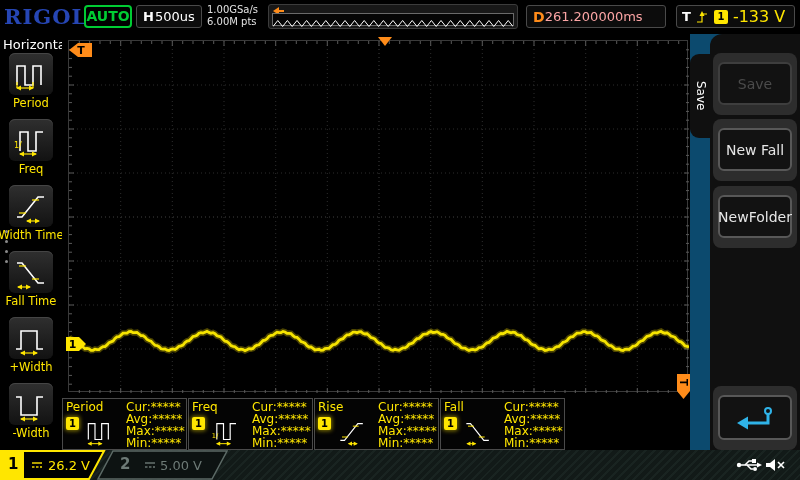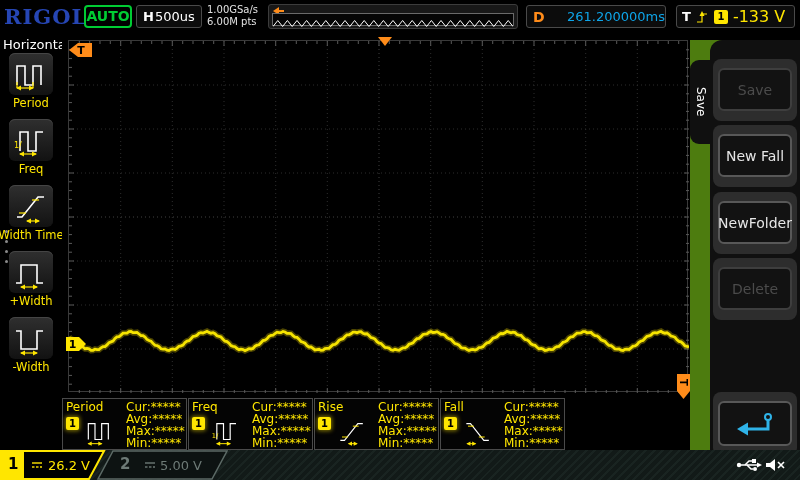--- a/index.html
+++ b/index.html
@@ -24,21 +24,21 @@
         display:flex;align-items:center}
   #h-box{left:136px;width:66px}
   #h-box .lbl{font-weight:bold;color:#fff;font-size:13px;margin-left:6px}
   #h-box .val{color:#fff;font-size:13px;margin-left:1px}
   #acq{position:absolute;left:207px;top:4px;font-size:10px;line-height:12px;color:#e3e3e3}
   #preview{left:268px;width:250px;height:25px;top:4px;background:#181818;border:1px solid #3c3c3c;border-radius:3px}
   #preview-strip{position:absolute;left:3px;right:3px;bottom:2px;height:13px;border:1px solid #6a6a6a;background:#050505}
   #preview-pos{position:absolute;left:3px;top:1px}
   #d-box{left:526px;width:140px}
   #d-box .lbl{font-weight:bold;color:var(--orange);font-size:14px;margin-left:6px}
-  #d-box .val{color:#0ea5e9;font-size:13px;flex:1;text-align:right}
+  #d-box .val{color:#fca5a5;font-size:13px;flex:1;text-align:left}
   #t-box{left:676px;width:119px;padding:0 5px;gap:5px}
   #t-box .lbl{font-weight:bold;color:#fff;font-size:13px}
   .t-badge{width:14px;height:14px;background:var(--yellow);color:#000;border-radius:2px;
         font-size:10px;font-weight:bold;text-align:center;line-height:14px}
   #t-box .val{color:var(--yellow);font-size:16px}
 
   
   #left-menu{position:absolute;left:0;top:33px;width:62px;height:417px;background:#000}
   #left-menu-title{color:#fff;font-size:13px;padding:4px 0 2px 3px;height:20px}
   .menu-item{height:66px;display:flex;flex-direction:column;align-items:center}
@@ -62,21 +62,21 @@
   #meas-row{position:absolute;left:0;top:365px;height:52px;display:flex;gap:1px}
   .panel{width:125px;height:52px;background:#040404;border:1px solid #4a4a4a;position:relative}
   .m-title{position:absolute;left:3px;top:1px;color:var(--yellow);font-size:12px}
   .m-badge{position:absolute;left:3px;top:18px;width:13px;height:13px;background:var(--yellow);color:#000;
         border-radius:2px;font-size:10px;font-weight:bold;text-align:center;line-height:13px;
         box-shadow:0 0 4px 1px rgba(255,230,0,.5)}
   .m-icon{position:absolute;left:20px;top:18px}
   .m-stats{position:absolute;left:63px;top:2px;font-size:12px;line-height:12px;color:var(--yellow);white-space:nowrap}
 
   
-  #right-menu{position:absolute;left:690px;top:40px;width:110px;height:417px;background:#4d7c0f}
+  #right-menu{position:absolute;left:690px;top:34px;width:110px;height:417px;background:#0c4a6e}
   #rm-panel{position:absolute;left:20px;top:0;width:90px;height:417px;background:#101010;border-top-left-radius:12px}
   #rm-tab{position:absolute;left:0;top:20px;width:21px;height:84px;background:#101010;
         border-radius:9px 0 0 9px;display:flex;align-items:center;justify-content:center}
   #rm-tab span{writing-mode:vertical-rl;color:#fff;font-size:12px}
   .key{position:absolute;left:23px;width:84px;background:#2d2d2d;border-radius:8px;height:62px}
   .rm-btn{position:absolute;left:5px;right:5px;top:9px;height:43px;background:#121212;border:2px solid #585858;
         border-radius:6px;color:#e6e6e6;font-size:14px;display:flex;align-items:center;justify-content:center;white-space:nowrap}
   .rm-btn.disabled{color:#4b4b4b;border-color:#3e3e3e}
 
   
@@ -180,20 +180,33 @@
         <line class="st-y" x1="6" y1="25" x2="13" y2="25"></line>
         <line class="st-y" x1="19" y1="12" x2="26" y2="12"></line>
         <line class="st-y" x1="14" y1="33" x2="26" y2="33"></line>
         <polygon class="f-y" points="13,33 18,30.5 18,35.5"></polygon>
         <polygon class="f-y" points="27,33 22,30.5 22,35.5"></polygon>
       </svg>
     </div>
     <div class="mi-label">Width Time</div>
   </div>
 
+  <div class="menu-item">
+    <div class="mi-btn">
+      <svg width="36" height="36" viewBox="0 0 36 36">
+        <path class="st-w" d="M4 9 H9 L25 29 H31"></path>
+        <line class="st-y" x1="6" y1="12" x2="13" y2="12"></line>
+        <line class="st-y" x1="19" y1="25" x2="26" y2="25"></line>
+        <line class="st-y" x1="5" y1="33" x2="17" y2="33"></line>
+        <polygon class="f-y" points="4,33 9,30.5 9,35.5"></polygon>
+        <polygon class="f-y" points="18,33 13,30.5 13,35.5"></polygon>
+      </svg>
+    </div>
+    <div class="mi-label">Fall Time</div>
+  </div>
 
   <div class="menu-item">
     <div class="mi-btn">
       <svg width="36" height="36" viewBox="0 0 36 36">
         <path class="st-w" d="M3 29 H8 V11 H24 V29 H30"></path>
         <line class="st-y" x1="8" y1="33" x2="24" y2="33"></line>
         <polygon class="f-y" points="7,33 12,30.5 12,35.5"></polygon>
         <polygon class="f-y" points="25,33 20,30.5 20,35.5"></polygon>
       </svg>
     </div>
@@ -547,23 +560,20 @@
 
   <div class="key" style="top:19px">
     <div class="rm-btn disabled">Save</div>
   </div>
   <div class="key" style="top:85px">
     <div class="rm-btn">New Fall</div>
   </div>
   <div class="key" style="top:152px">
     <div class="rm-btn">NewFolder</div>
   </div>
-  <div class="key" style="top:218px">
-    <div class="rm-btn disabled">Delete</div>
-  </div>
   <div class="key" style="top:352px;height:64px">
     <div class="rm-btn" style="height:45px">
       <svg width="42" height="26" viewBox="0 0 42 26">
         <circle cx="34" cy="6" r="3" fill="none" stroke="#2fb3e8" stroke-width="2"></circle>
         <path d="M34 9 V18 H13" fill="none" stroke="#2fb3e8" stroke-width="3"></path>
         <polygon points="3,18 14,11.5 14,24.5" fill="#2fb3e8"></polygon>
       </svg>
     </div>
   </div>
 </div>

